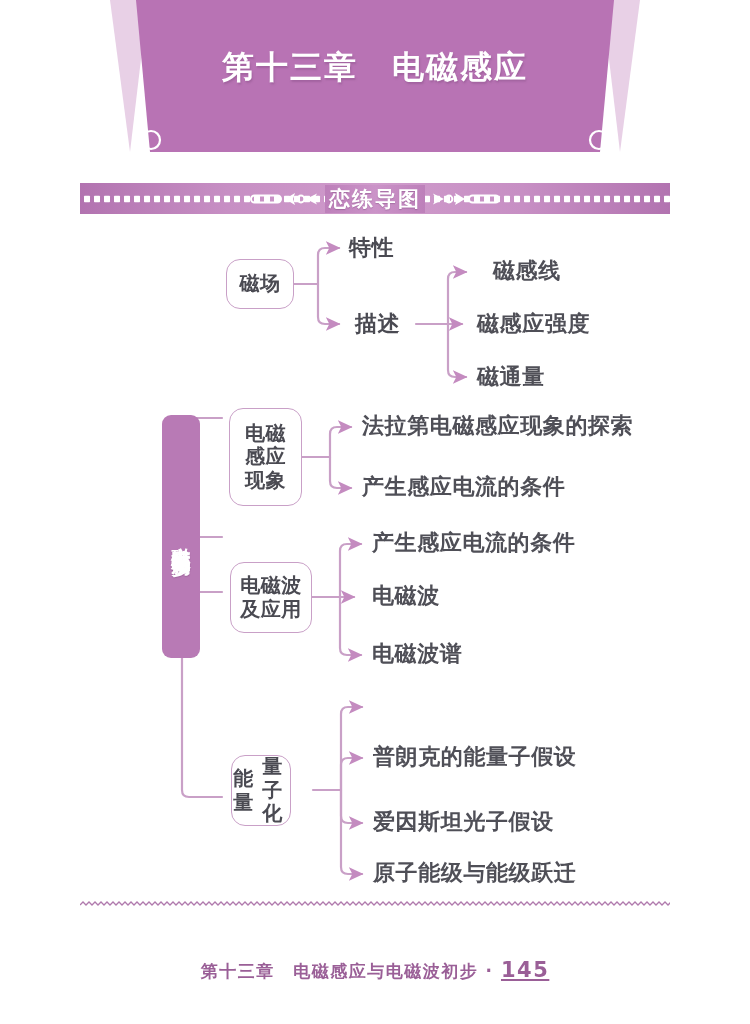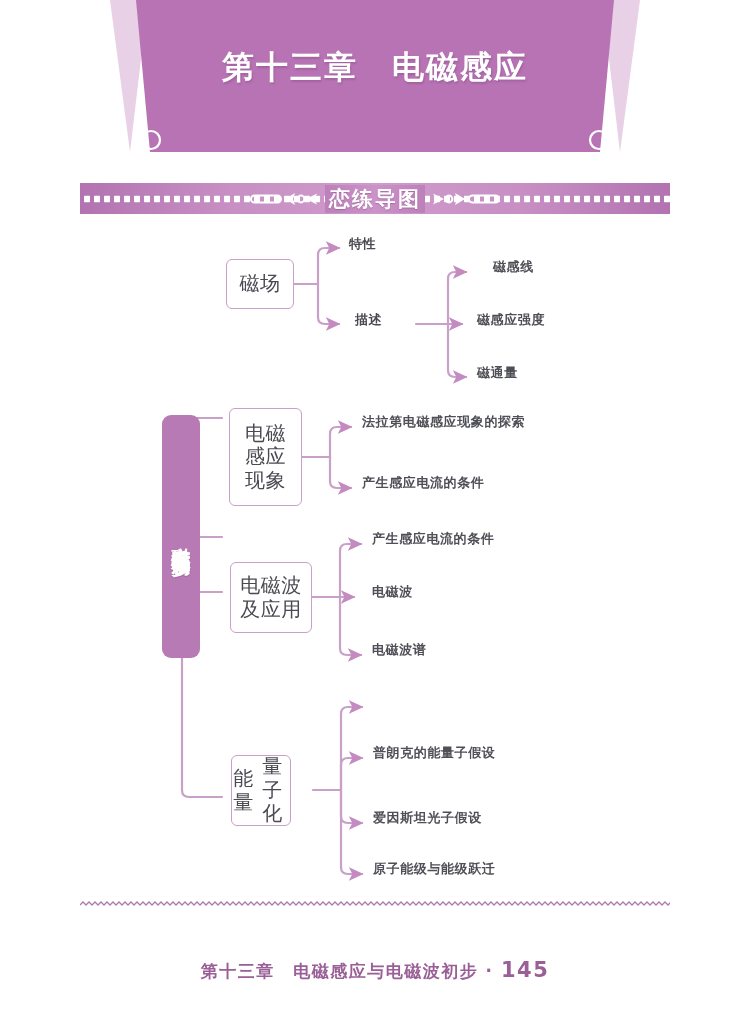--- a/index.html
+++ b/index.html
@@ -86,24 +86,24 @@
     left: 0; top: 222px;
     width: 750px;
     height: 670px;
   }
   .map-svg { position: absolute; left: 0; top: 0; }
 
   .node {
     position: absolute;
     box-sizing: border-box;
     border: 1.6px solid #c9a0c7;
-    border-radius: 6px;
+    border-radius: 14px;
     background: #ffffff;
     color: #4a4a52;
-    font-weight: normal;
+    font-weight: bold;
     display: flex;
     align-items: center;
     justify-content: center;
     text-align: center;
     line-height: 1.18;
     letter-spacing: 0.5px;
   }
 
   .root-node {
     position: absolute;
@@ -119,21 +119,21 @@
     justify-content: center;
     writing-mode: vertical-rl;
     text-orientation: upright;
     line-height: 1.02;
     text-shadow: 0 1px 1px rgba(110,60,110,0.3);
   }
 
   .leaf {
     position: absolute;
     color: #4f4f57;
-    font-size: 13px;
+    font-size: 22px;
     font-weight: bold;
     white-space: nowrap;
     letter-spacing: 0.6px;
     line-height: 1;
   }
   .leaf.mid { color: #4a4a52; }
 
   
   .divider {
     position: absolute;
@@ -143,21 +143,21 @@
   .footer {
     position: absolute;
     left: 0; top: 958px;
     width: 750px;
     text-align: center;
     color: #9a5f97;
     font-size: 17px;
     font-weight: bold;
     letter-spacing: 1.5px;
   }
-  .footer .pg { font-size: 21px; }
+  .footer .pg { font-size: 21px; text-decoration: underline; }
 </style>
 </head>
 <body>
 
 <div class="banner-wrap">
   <svg class="banner-svg" width="750" height="160" viewBox="0 0 750 160">
 
     <polygon points="110,0 148,0 130,152" fill="#e8d0e6"></polygon>
     <polygon points="602,0 640,0 620,152" fill="#e8d0e6"></polygon>
 

